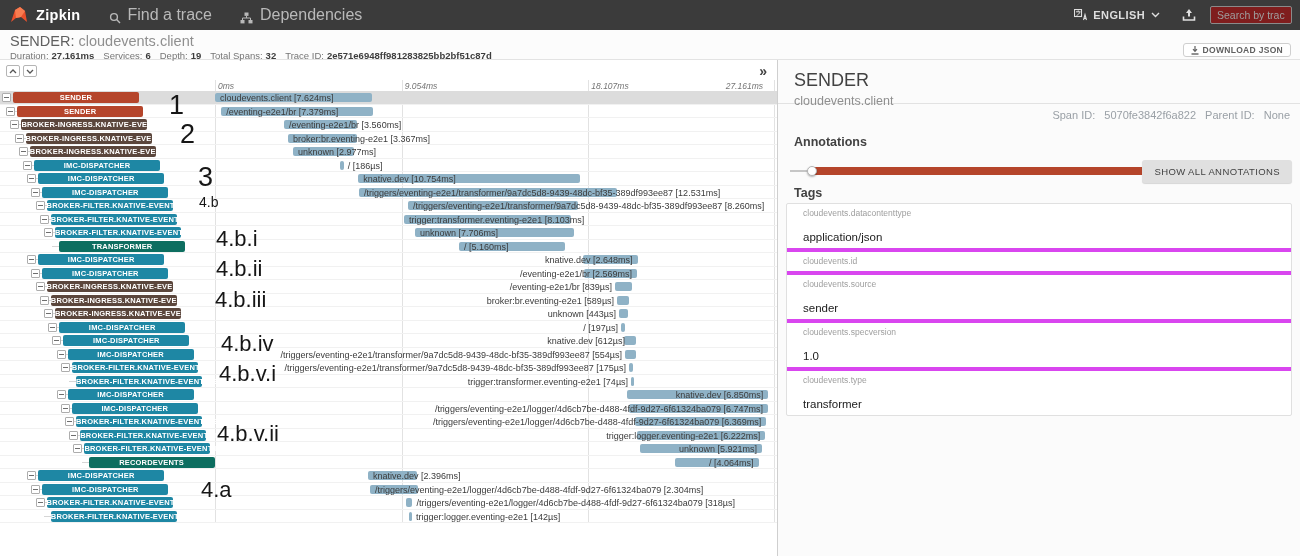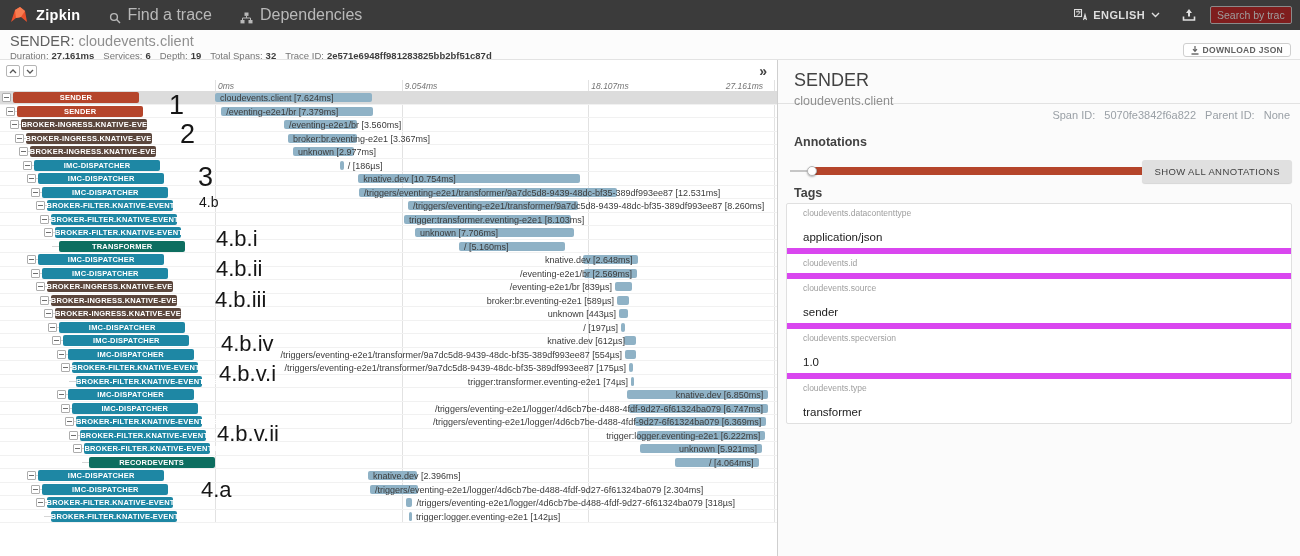--- a/index.html
+++ b/index.html
@@ -54,21 +54,21 @@
   .dp-span { font-size:12.5px; color:#8f8f8f; margin-top:3px; }
   .dp-ids { text-align:right; font-size:11px; color:#9aa0a6; padding:5px 10px 0 0; }
   .dp-ids span { margin-left:6px; }
   .dp-sec-title { font-size:12.5px; font-weight:bold; color:#424242; padding:14px 0 0 16px; }
   .slider-wrap { position:relative; margin:16px 10px 0 12px; height:12px; }
   .slider-track { position:absolute; top:5px; left:0; right:0; height:2px; background:#c6c6c6; }
   .slider-bar { position:absolute; top:2px; height:8px; border-radius:4px; }
   .slider-knob { position:absolute; top:1px; width:10px; height:10px; border-radius:50%; background:#fff; border:1px solid #b5b5b5; box-shadow:0 1px 2px rgba(0,0,0,.3); cursor:pointer; }
   .show-all-btn { position:absolute; right:8px; top:100px; background:#e0e0e0; border:none; border-radius:3px; padding:6px 12px; font-size:9.5px; color:#424242; letter-spacing:.4px; font-family:"Liberation Sans",sans-serif; cursor:pointer; box-shadow:0 1px 1px rgba(0,0,0,.15); }
   .tags-card { position:absolute; left:8px; right:8px; top:143px; background:#fff; border:1px solid #e0e0e0; border-radius:2px; }
-  .tag-row { padding:4px 16px 5px 16px; border-bottom:6px solid #d946ef; cursor:default; }
+  .tag-row { padding:4px 16px 5px 16px; border-bottom:4px solid #d946ef; cursor:default; }
   .tag-row:last-child { border-bottom:none; }
   .tag-key { font-size:8.5px; color:#9e9e9e; }
   .tag-val { font-size:11.5px; color:#212121; margin-top:13px; }
 </style>
 </head>
 <body>
 
 <div class="navbar">
   <svg class="brand-logo" viewBox="0 0 20 20">
     <polygon points="2,17 6,5 11,2 16,6 18,17 12,12 7,13" fill="#e9502c"></polygon>

